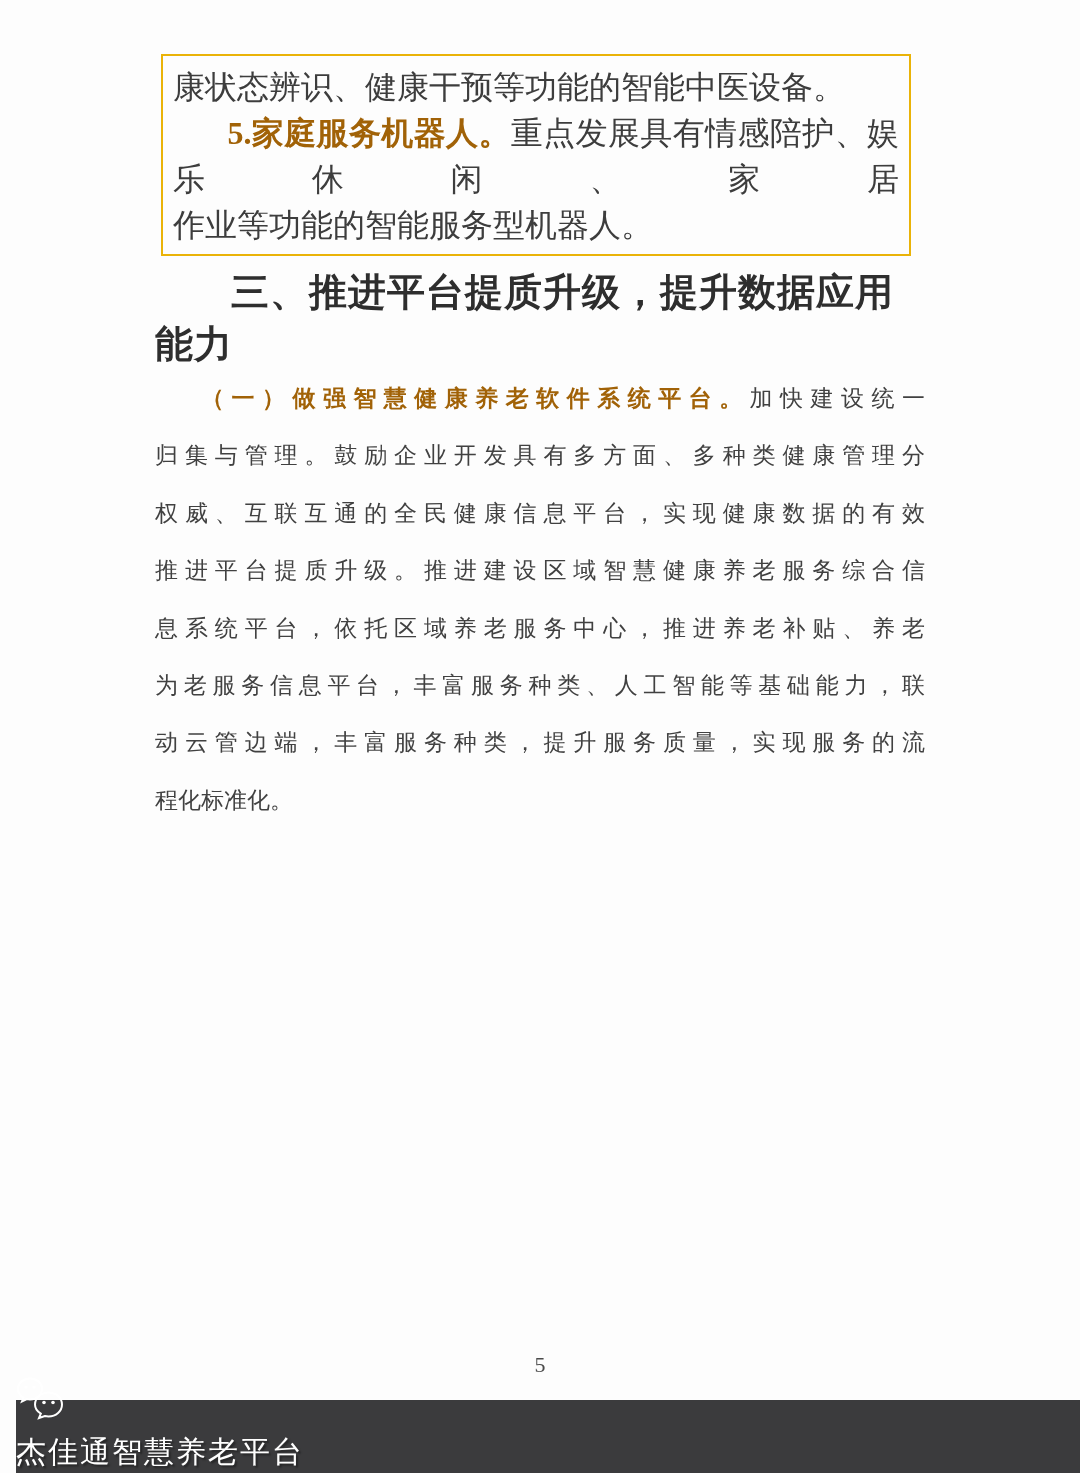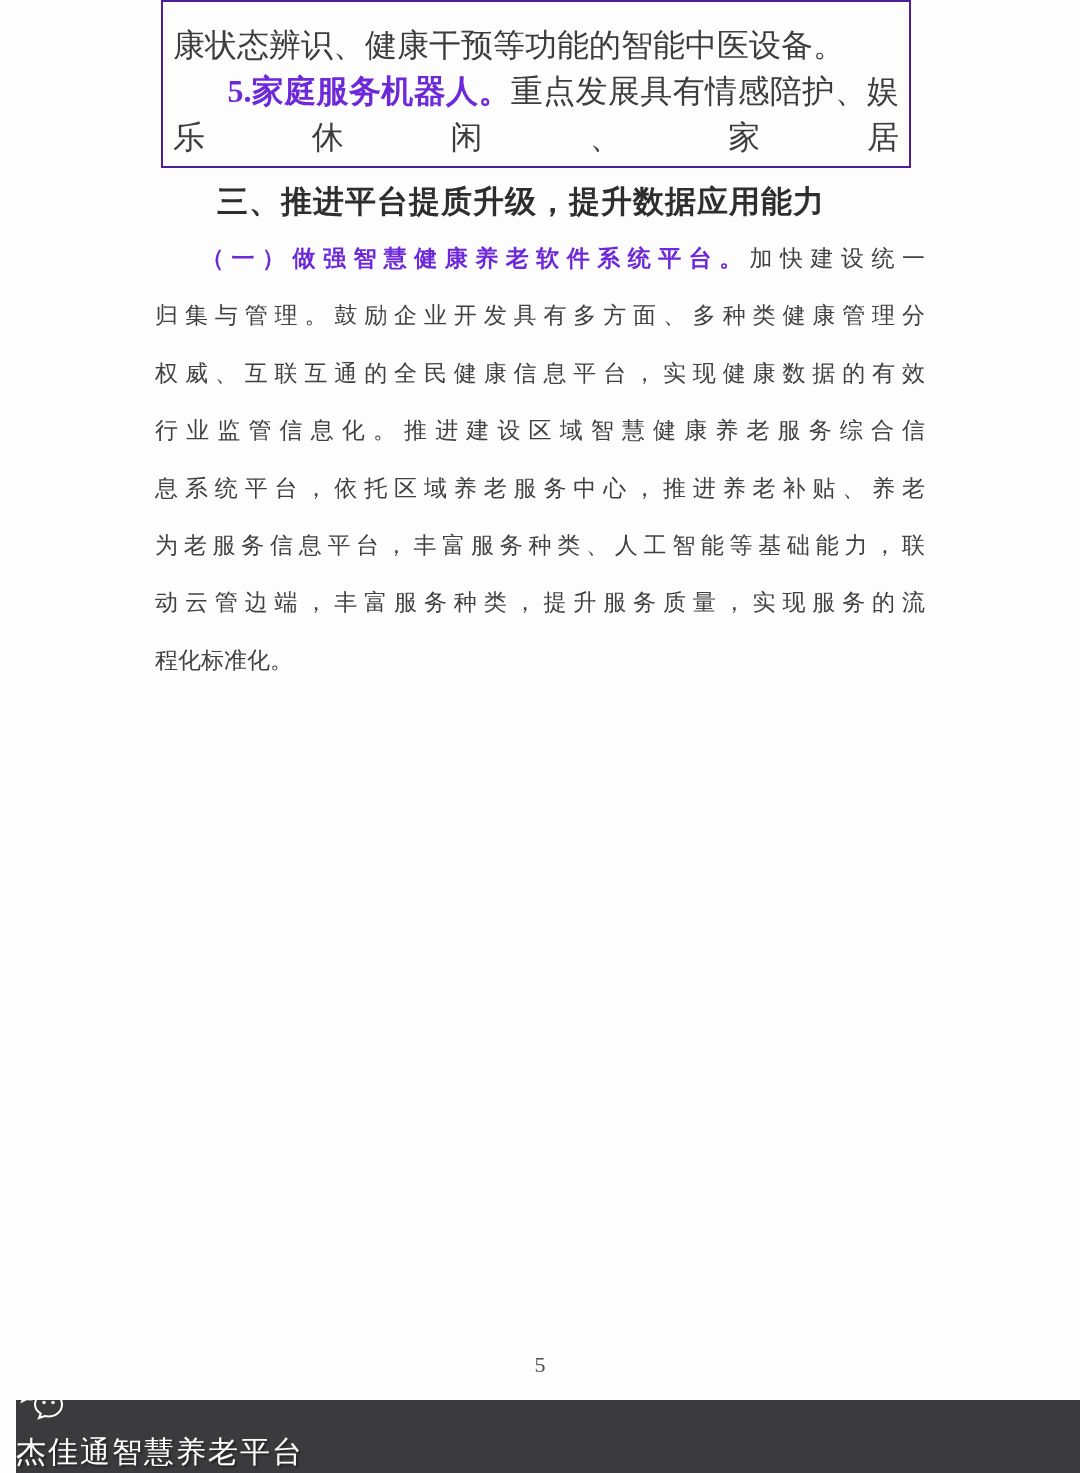--- a/index.html
+++ b/index.html
@@ -3,36 +3,36 @@
 <meta charset="utf-8">
 <style>
   html,body{margin:0;padding:0;}
   body{
     width:1080px;height:1473px;position:relative;background:#fdfdfd;
     font-family:"Liberation Serif","DejaVu Serif",serif;color:#3d3d3d;
     overflow:hidden;
   }
   .page{position:absolute;left:155px;top:0;width:770px;}
   .notice-box{
-    margin-left:6px;width:726px;
-    border:2px solid #4c1d95;padding:20px 10px 6px 10px;
+    margin-top:54px;margin-left:6px;width:726px;
+    border:2px solid #eab308;padding:8px 10px 6px 10px;
   }
   .box-line{font-size:32px;line-height:46px;white-space:nowrap;}
   .box-line.wrap{white-space:normal;}
   .jfull{text-align:justify;text-align-last:justify;white-space:normal;}
   .indent{text-indent:2em;}
   .indent-box{text-indent:1.7em;}
   .heading{
-    margin:10px 0 0 0;font-family:Liberation Mono, monospace;
-    font-weight:bold;font-size:31px;line-height:52px;text-indent:2em;
+    margin:10px 0 0 0;font-family:Liberation Serif, serif;
+    font-weight:bold;font-size:38px;line-height:52px;text-indent:2em;
     color:#2e2e2e;letter-spacing:1px;
   }
   .para{width:770px;}
   .line{font-size:23px;line-height:57.4px;color:#414141;}
-  .line b,.box-line b{font-weight:bold;color:#6d28d9;}
+  .line b,.box-line b{font-weight:bold;color:#a16207;}
   .page-number{
     position:absolute;top:1352px;left:0;width:770px;text-align:center;
     font-size:22px;color:#4a4a4a;
   }
   .footer-bar{
     position:absolute;left:16px;top:1400px;width:1080px;height:73px;
     background:#3b3b3d;display:flex;align-items:flex-start;
     justify-content:flex-end;padding-right:40px;box-sizing:border-box;gap:12px;flex-direction:column;
   }
   .wechat-icon{display:inline-flex;width:48px;height:44px;}
@@ -45,31 +45,32 @@
 </head>
 <body>
 
 <div class="page">
 
   <div class="notice-box">
     <div class="box-line wrap">康状态辨识、健康干预等功能的智能中医设备。</div>
     <div class="box-line jfull indent-box">
       <b>5.家庭服务机器人。</b><span>重点发展具有情感陪护、娱乐休闲、家居</span>
     </div>
+    <div class="box-line wrap">作业等功能的智能服务型机器人。</div>
   </div>
 
   <h2 class="heading">三、推进平台提质升级，提升数据应用能力</h2>
 
   <div class="para">
     <div class="line jfull indent">
       <b>（一）做强智慧健康养老软件系统平台。</b><span>加快建设统一</span>
     </div>
     <div class="line jfull">归集与管理。鼓励企业开发具有多方面、多种类健康管理分</div>
     <div class="line jfull">权威、互联互通的全民健康信息平台，实现健康数据的有效</div>
-    <div class="line jfull">行业监管信息化。推进建设区域智慧健康养老服务综合信</div>
+    <div class="line jfull">推进平台提质升级。推进建设区域智慧健康养老服务综合信</div>
     <div class="line jfull">息系统平台，依托区域养老服务中心，推进养老补贴、养老</div>
     <div class="line jfull">为老服务信息平台，丰富服务种类、人工智能等基础能力，联</div>
     <div class="line jfull">动云管边端，丰富服务种类，提升服务质量，实现服务的流</div>
     <div class="line">程化标准化。</div>
   </div>
 
   <div class="page-number">5</div>
 </div>
 
 <div class="footer-bar" style="background: rgb(59, 59, 61);">

